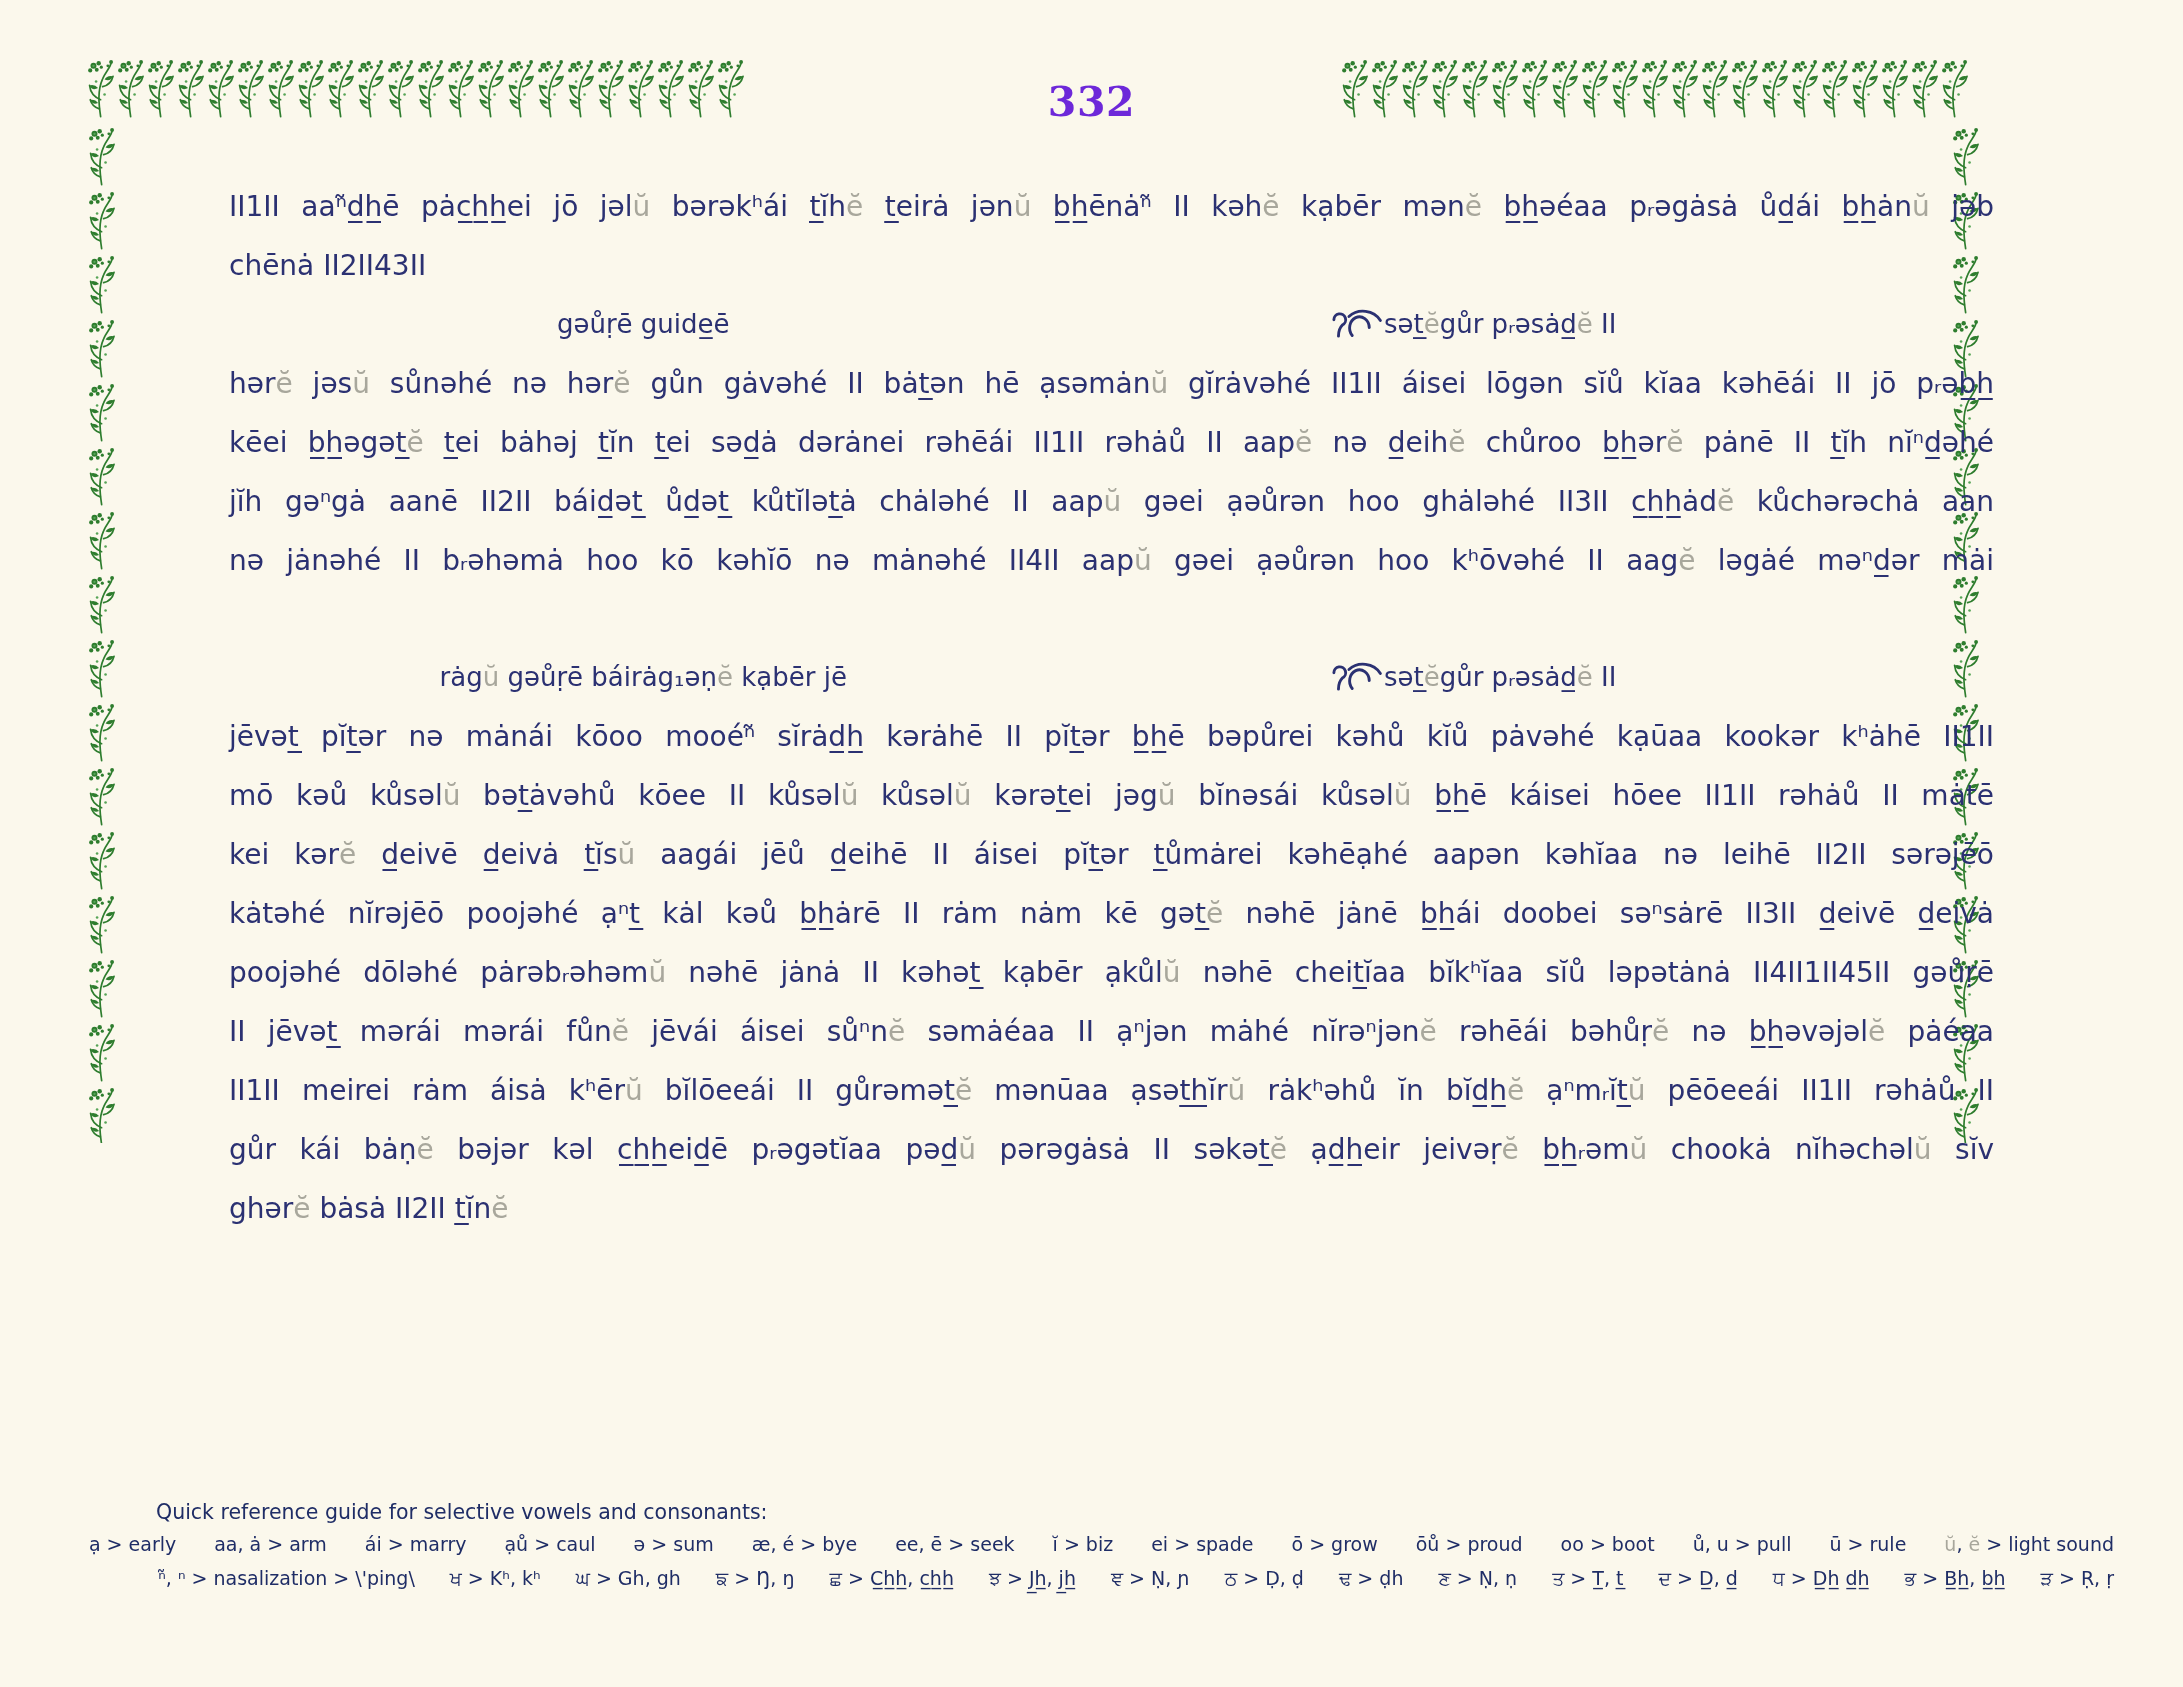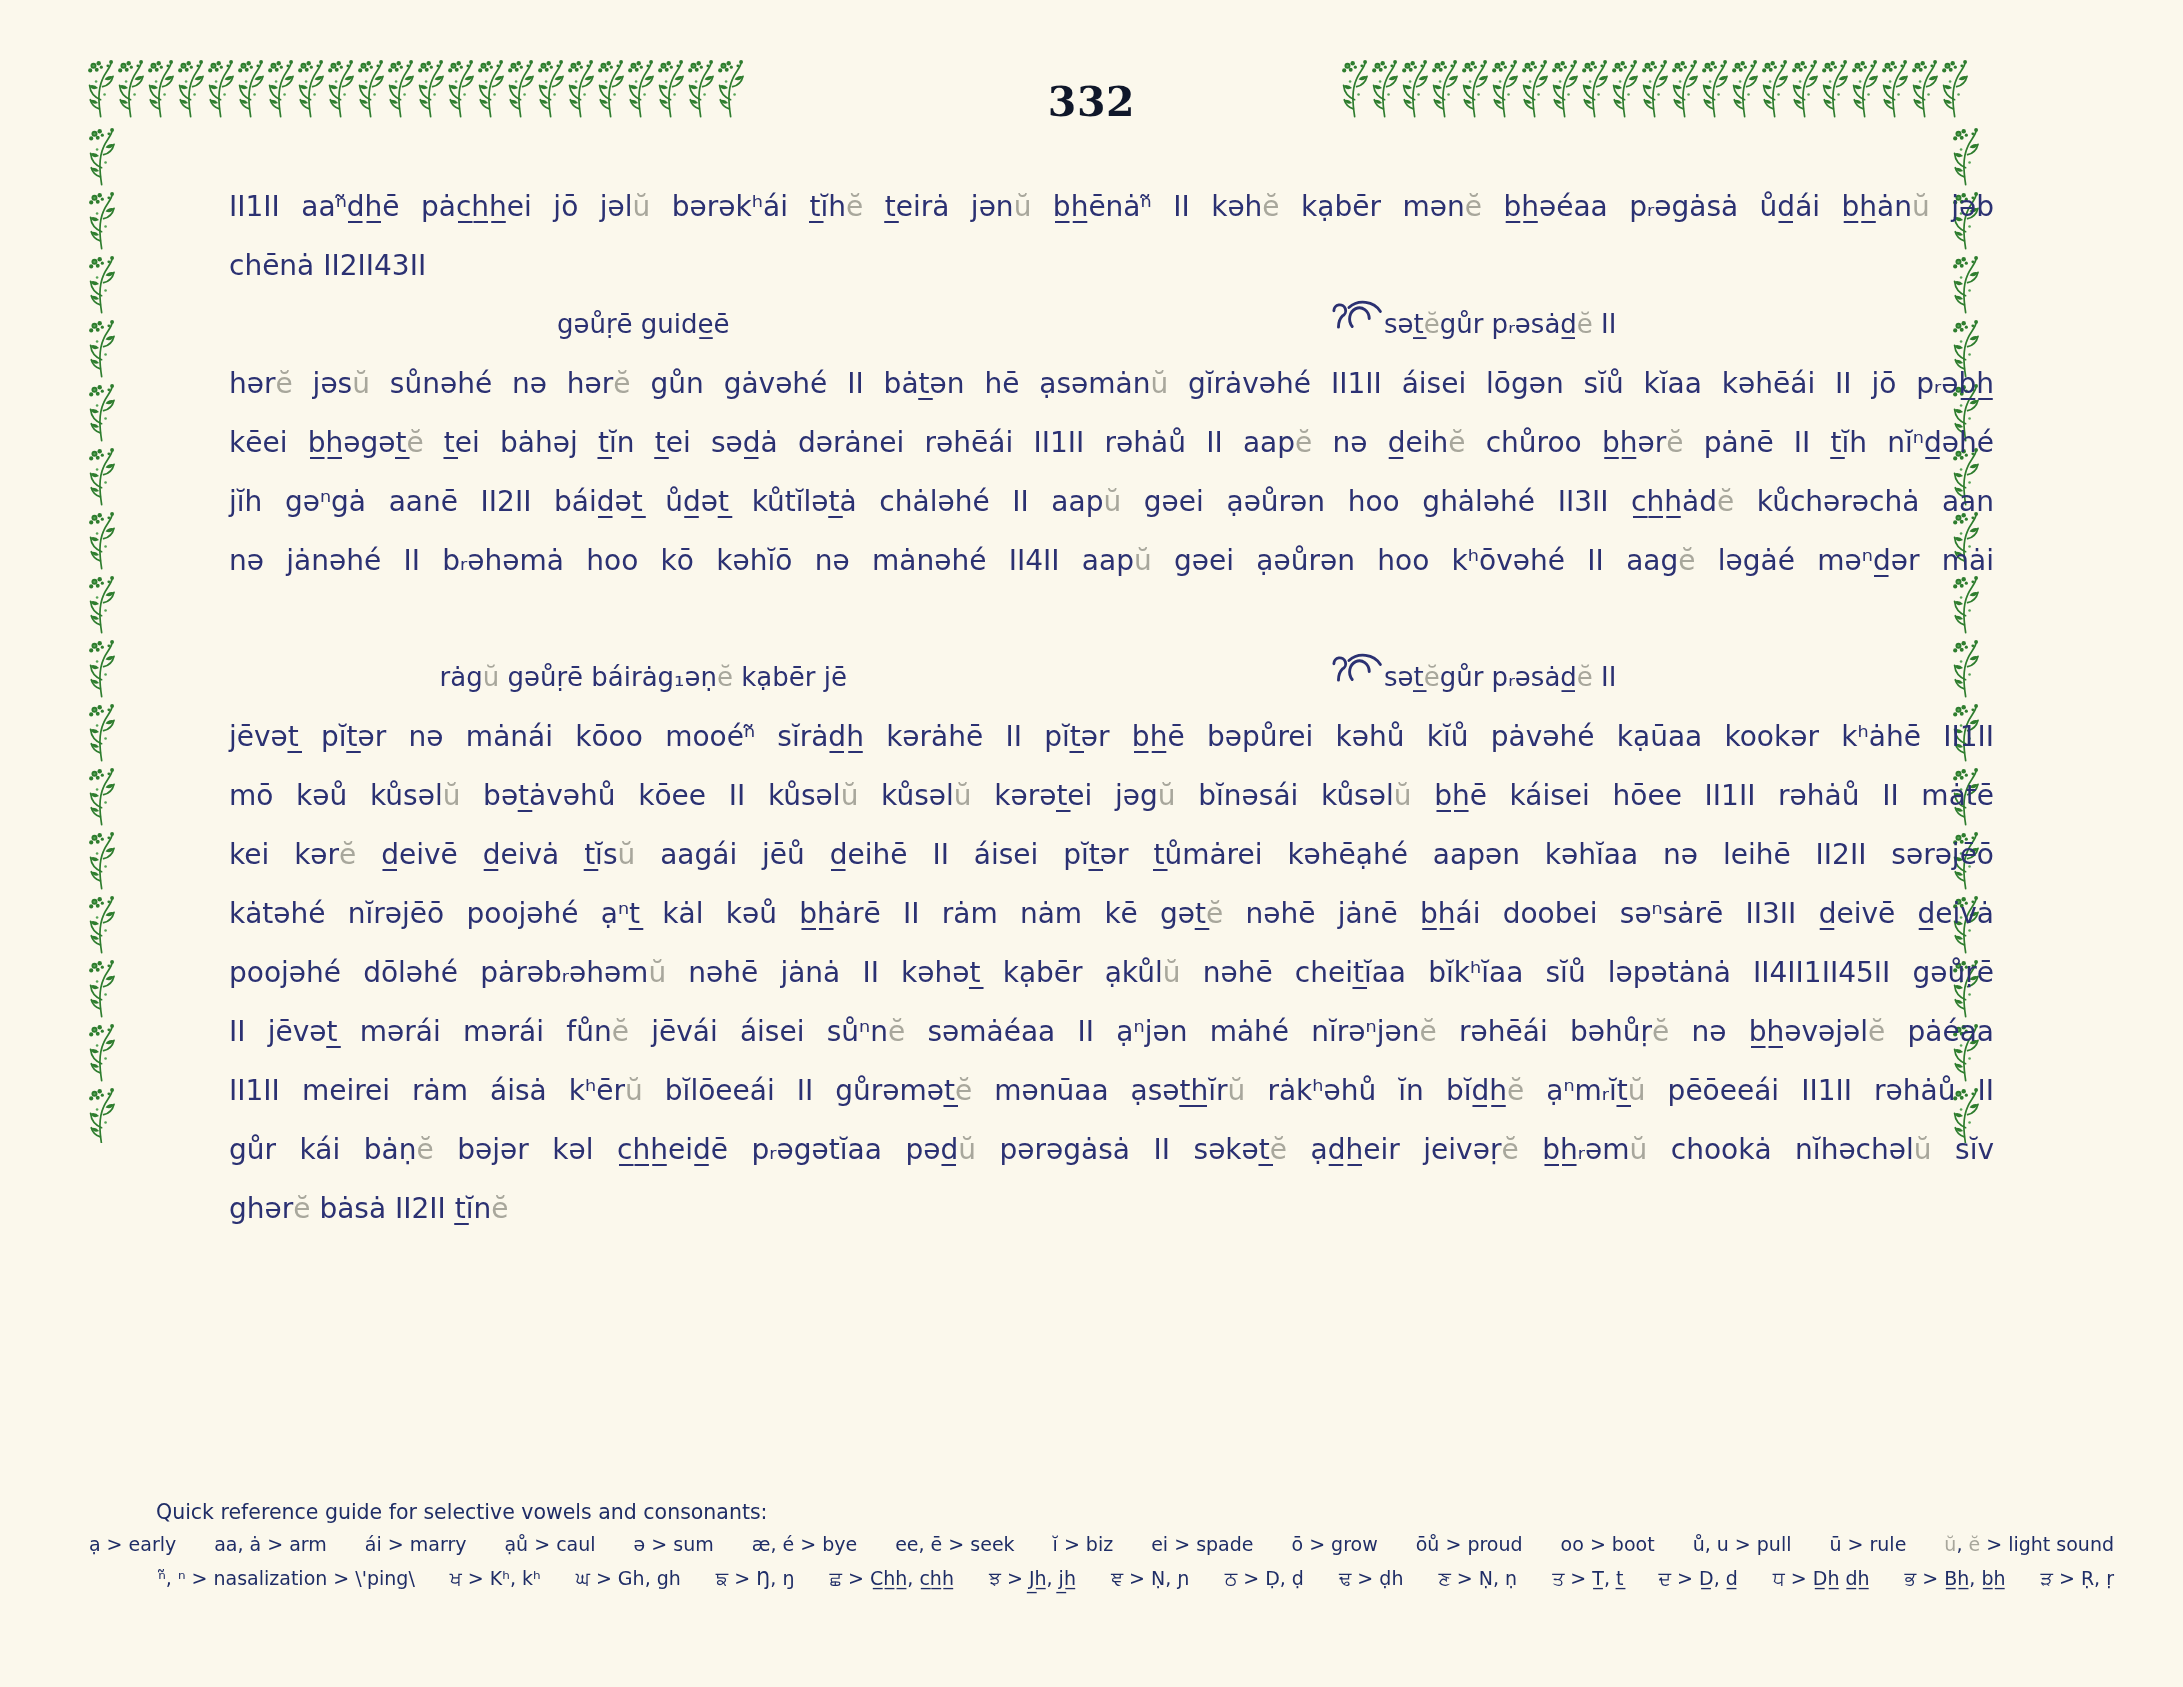--- a/index.html
+++ b/index.html
@@ -15,35 +15,35 @@
   .ornament{position:absolute;display:flex;overflow:hidden;}
   .ornament.row{flex-direction:row;}
   .ornament.col{flex-direction:column;}
   .ornament svg{flex:0 0 auto;}
 
   
   .page-number{
     position:absolute;top:78px;left:0;width:100%;
     text-align:center;
     font-family:"DejaVu Serif",serif;font-weight:bold;
-    font-size:41px;color:#0f172a;letter-spacing:0.7px;
+    font-size:41px;color:#6d28d9;letter-spacing:0.7px;
   }
 
   
   .content{position:absolute;left:193px;top:177px;width:1801px;}
   .tline{
     font-size:28px;line-height:59px;
     text-align:justify;text-align-last:justify;
     color:#2b3172;
     margin-left:36px;
   }
   .tline.last{text-align:justify;text-align-last:left;}
   .heading-row{display:flex;line-height:59px;font-size:26px;}
   .heading-row .h-left{width:50%;text-align:center;}
-  .heading-row .h-right{width:42%;text-align:center;display:flex;align-items:flex-start;justify-content:center;}
+  .heading-row .h-right{width:42%;text-align:center;display:flex;align-items:center;justify-content:center;}
   .heading-row.spaced{margin-top:58px;}
   .ik-onkar{flex:0 0 auto;margin-top:4px;}
   .lt{color:#a8a79c;}
 
   
   .guide{position:absolute;left:156px;top:1497px;width:1958px;color:#1f2d66;}
   .guide-title{font-size:20.5px;line-height:30px;font-weight:500;}
   .guide-row{display:flex;flex-wrap:nowrap;align-items:baseline;font-size:19px;line-height:34px;white-space:pre;justify-content:flex-end;}
   .guide-row.r1{column-gap:38px;padding-left:12px;}
   .guide-row.r2{column-gap:35px;padding-left:12px;font-weight:500;}

